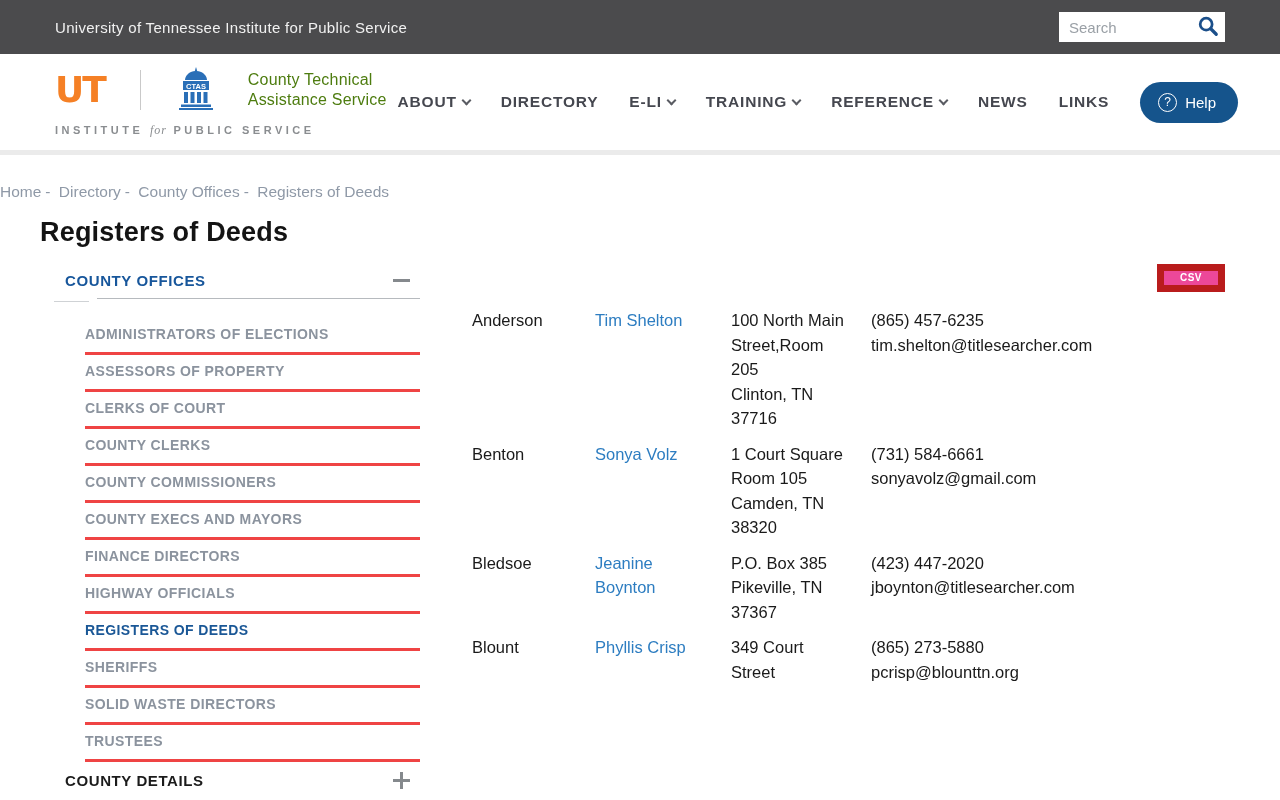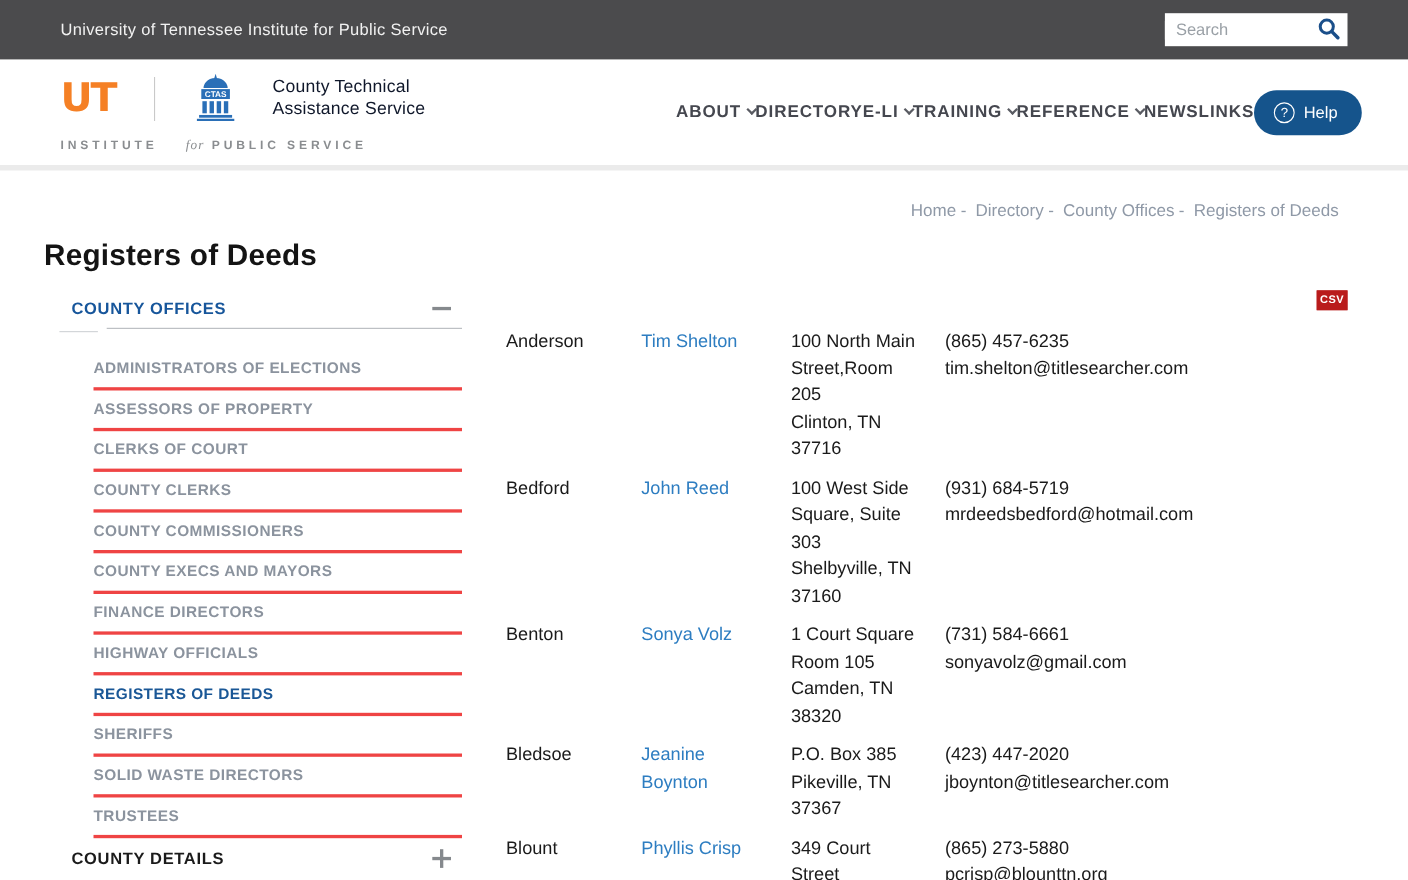--- a/index.html
+++ b/index.html
@@ -20,41 +20,41 @@
   
   .header { height:96px; display:flex; align-items:center; justify-content:space-between;
             padding:0 42px 0 55px; }
   .header-band { height:5px; background:#ebebeb; }
 
   .logo { display:flex; flex-direction:column; gap:9px; }
   .logo-row { display:flex; align-items:center;gap:22px; }
   .ut-mark { color:#f58025; font-size:36px; font-weight:900; letter-spacing:-2px;
              font-family:"DejaVu Sans", sans-serif; line-height:1; }
   .logo-divider { width:1px; height:40px; background:#c9c9c9; margin:0 13px; }
-  .org-name { color:#0f172a; font-size:16px; line-height:20px; letter-spacing:.2px; margin-left:10px; }
+  .org-name { color:#4d7c0f; font-size:16px; line-height:20px; letter-spacing:.2px; margin-left:10px; }
   .tagline { color:#8a8d90; font-size:11px; letter-spacing:3.5px; font-weight:600; }
   .tagline em { font-family:"Liberation Serif", serif; font-style:italic; text-transform:lowercase;
-                letter-spacing:1px; font-weight:400; font-size:12px;margin-left:19px; }
-
-  
-  .nav { display:flex; align-items:center; }
+                letter-spacing:1px; font-weight:400; font-size:12px; }
+
+  
+  .nav { display:flex; align-items:center; gap:31px; }
   .nav-item { color:#45474f; font-size:15.5px; font-weight:600; letter-spacing:.8px;
               cursor:pointer; white-space:nowrap; }
   .chev { display:none; width:7px; height:7px; border-right:2px solid #5a5c63;
           border-bottom:2px solid #5a5c63; transform:rotate(45deg);
           margin:0 0 3px 6px; }
   .chev.show { display:inline-block; }
   .help-btn { background:#15548c; color:#fff; border:none; border-radius:24px;
               padding:11px 22px 11px 18px; font-size:15px; display:flex; align-items:center;
               gap:8px; cursor:pointer; font-family:"Liberation Sans",sans-serif; }
   .help-q { width:19px; height:19px; border:1.5px solid #fff; border-radius:50%;
             display:flex; align-items:center; justify-content:center; font-size:12px; }
 
   
-  .breadcrumb { padding:28px 55px 0 0; text-align:right; font-size:15.5px; color:#8f99a7; }
+  .breadcrumb { padding:28px 55px 0 0; font-size:15.5px; color:#8f99a7; }
   .breadcrumb a { color:#8f99a7; text-decoration:none; cursor:pointer; }
   .breadcrumb .sep { margin:0 4px; }
 
   
   .page-title { margin:16px 0 0 40px; font-size:27px; font-weight:700; color:#141414;
                 letter-spacing:.2px; }
 
   
   .content { display:flex; margin-top:16px; padding:0 55px 0 40px; gap:40px; }
 
@@ -73,24 +73,24 @@
   .side-rule .long  { position:absolute; left:57px; right:0; top:0; height:1px; background:#b6babe; }
   .side-list { list-style:none; margin:16px 0 0 45px; }
   .side-list li { padding:8px 0 10px; border-bottom:3px solid #ef4444; font-size:14px;
                   font-weight:700; letter-spacing:.4px; color:#8b939e; cursor:pointer; }
   .side-list li.active { color:#1a5796; }
   .side-section2 { margin-top:2px; }
 
   
   .main { flex:1; display:flex; flex-direction:column; }
   .csv-row { display:flex; justify-content:flex-end; margin-bottom:16px; }
-  .csv-badge { background:#b91c1c; border:2px solid #b91c1c; color:#fff; font-size:10px;
-               font-weight:700; padding:1px 1px 2px; letter-spacing:.5px; cursor:pointer; }
+  .csv-badge { background:#ec4899; border:7px solid #b91c1c; color:#fff; font-size:10px;
+               font-weight:700; padding:1px 16px 2px; letter-spacing:.5px; cursor:pointer; }
   .rd-table { font-size:16.5px; line-height:24.5px; color:#1a1a1a; }
-  .rd-row { display:flex; margin-bottom:11px; }
+  .rd-row { display:flex; margin-bottom:11px;margin-left:12px; }
   .col-county  { width:123px; flex-shrink:0; }
   .col-name    { width:136px; flex-shrink:0; padding-right:22px; }
   .col-address { width:140px; flex-shrink:0; padding-right:10px; }
   .col-contact { flex:1; }
   .col-name a { color:#2d7dc1; text-decoration:none; cursor:pointer; }
 </style>
 </head>
 <body>
 
 <div class="topbar">
@@ -253,37 +253,20 @@
             <div>205</div>
             <div>Clinton, TN</div>
             <div>37716</div>
           </div>
           <div class="col-contact">
             <div>(865) 457-6235</div>
             <div>tim.shelton@titlesearcher.com</div>
           </div>
         </div>
 
-        <div class="rd-row">
-          <div class="col-county">Bedford</div>
-          <div class="col-name">
-            <a>John Reed</a>
-          </div>
-          <div class="col-address">
-            <div>100 West Side</div>
-            <div>Square, Suite</div>
-            <div>303</div>
-            <div>Shelbyville, TN</div>
-            <div>37160</div>
-          </div>
-          <div class="col-contact">
-            <div>(931) 684-5719</div>
-            <div>mrdeedsbedford@hotmail.com</div>
-          </div>
-        </div>
 
         <div class="rd-row">
           <div class="col-county">Benton</div>
           <div class="col-name">
             <a>Sonya Volz</a>
           </div>
           <div class="col-address">
             <div>1 Court Square</div>
             <div>Room 105</div>
             <div>Camden, TN</div>

